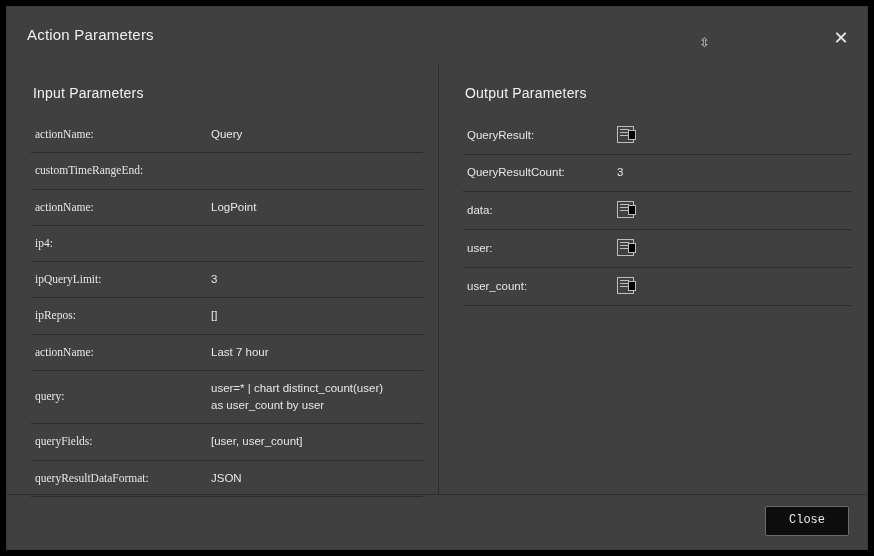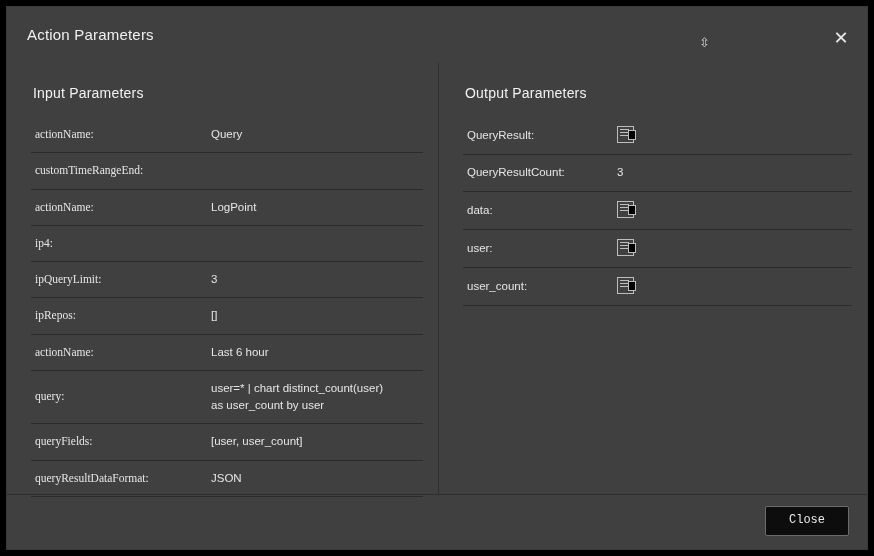--- a/index.html
+++ b/index.html
@@ -189,21 +189,21 @@
             <tr>
               <td class="k">ipQueryLimit:</td>
               <td class="v">3</td>
             </tr>
             <tr>
               <td class="k">ipRepos:</td>
               <td class="v">[]</td>
             </tr>
             <tr>
               <td class="k">actionName:</td>
-              <td class="v">Last 6 hour</td>
+              <td class="v">Last 7 hour</td>
             </tr>
             <tr>
               <td class="k">query:</td>
               <td class="v multi">user=* | chart distinct_count(user)
 as user_count by user</td>
             </tr>
             <tr>
               <td class="k">queryFields:</td>
               <td class="v">[user, user_count]</td>
             </tr>

